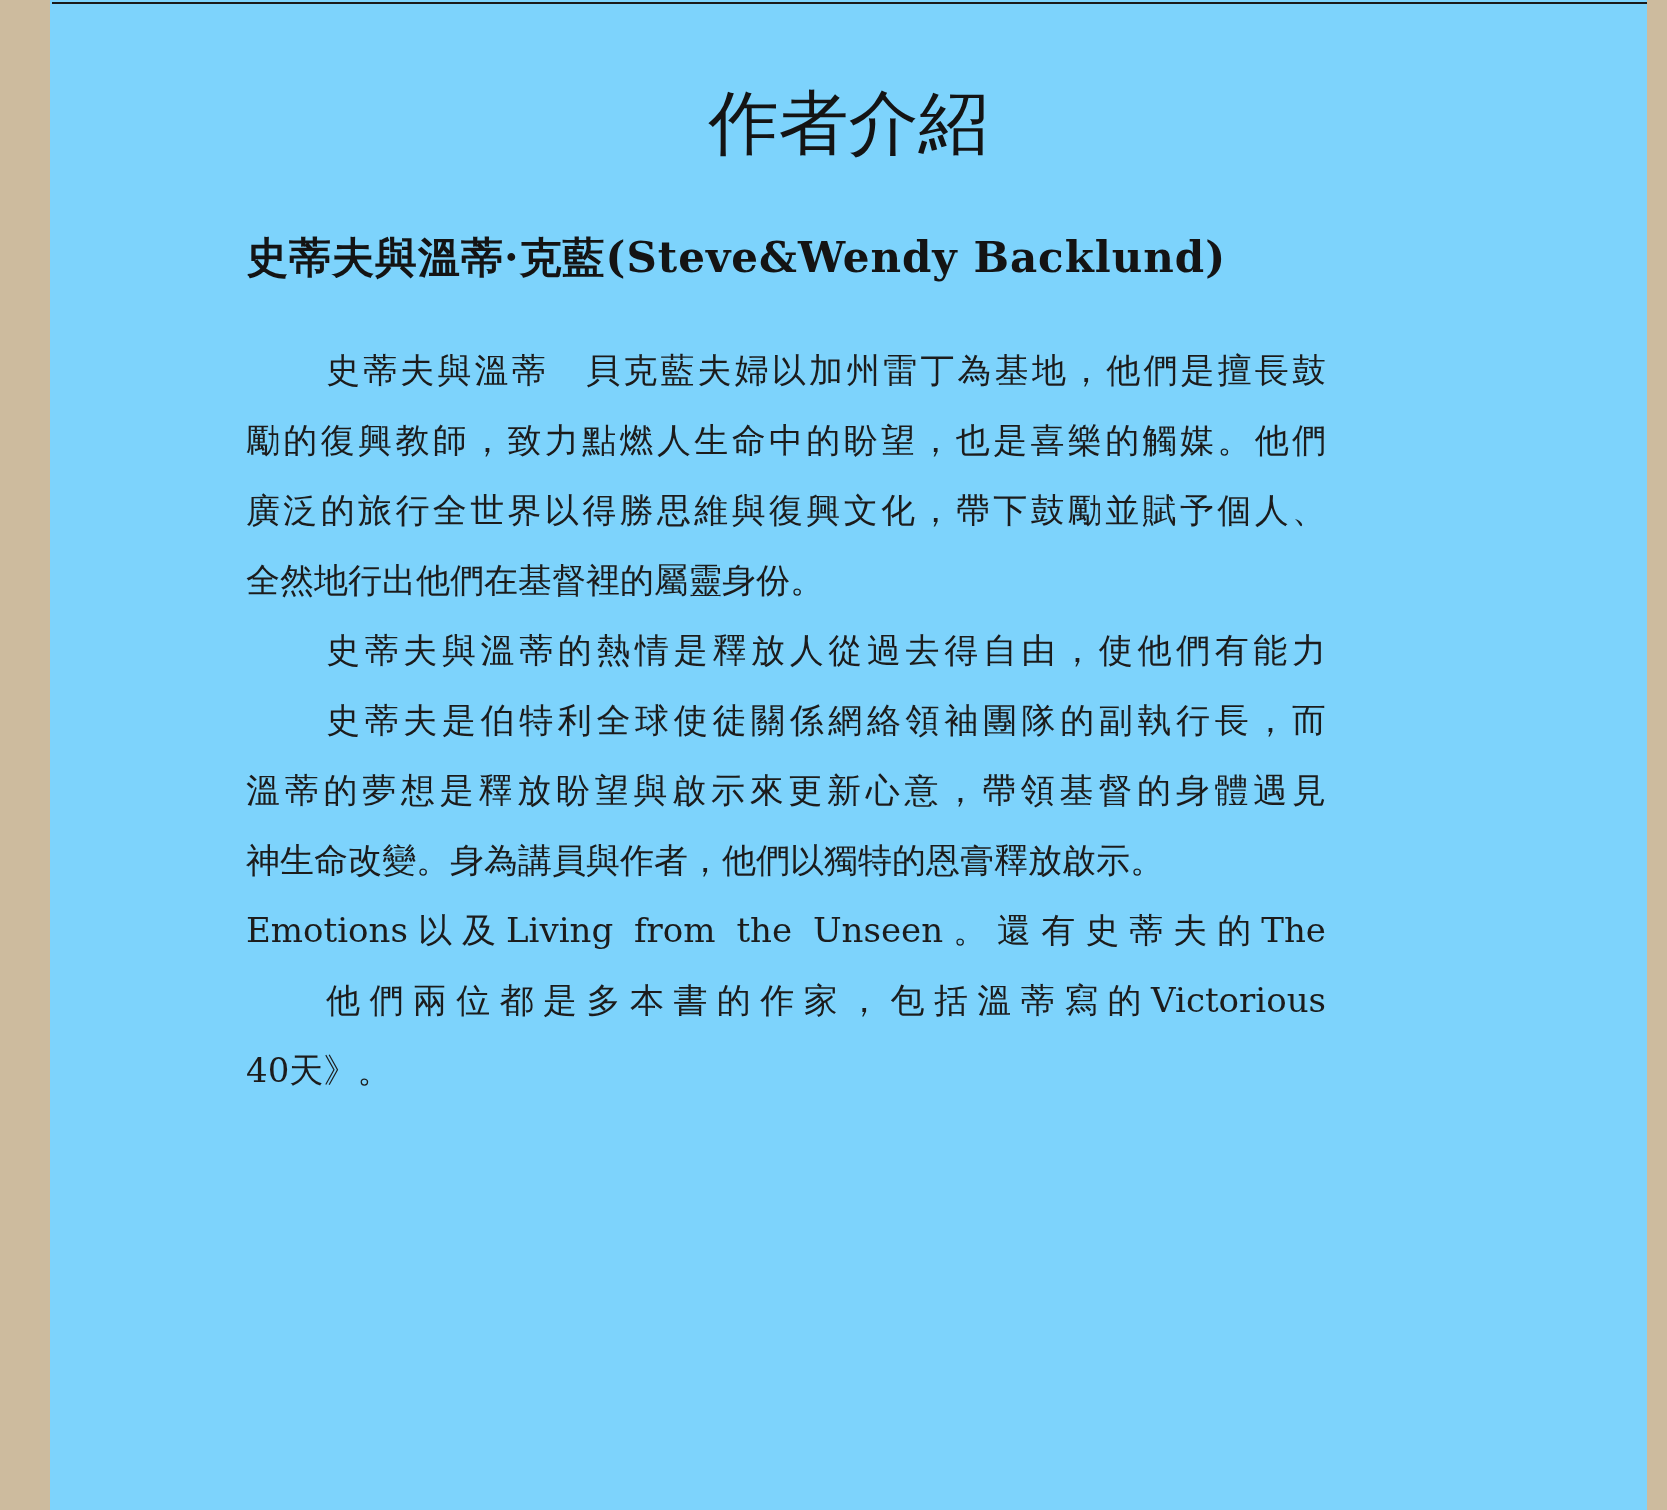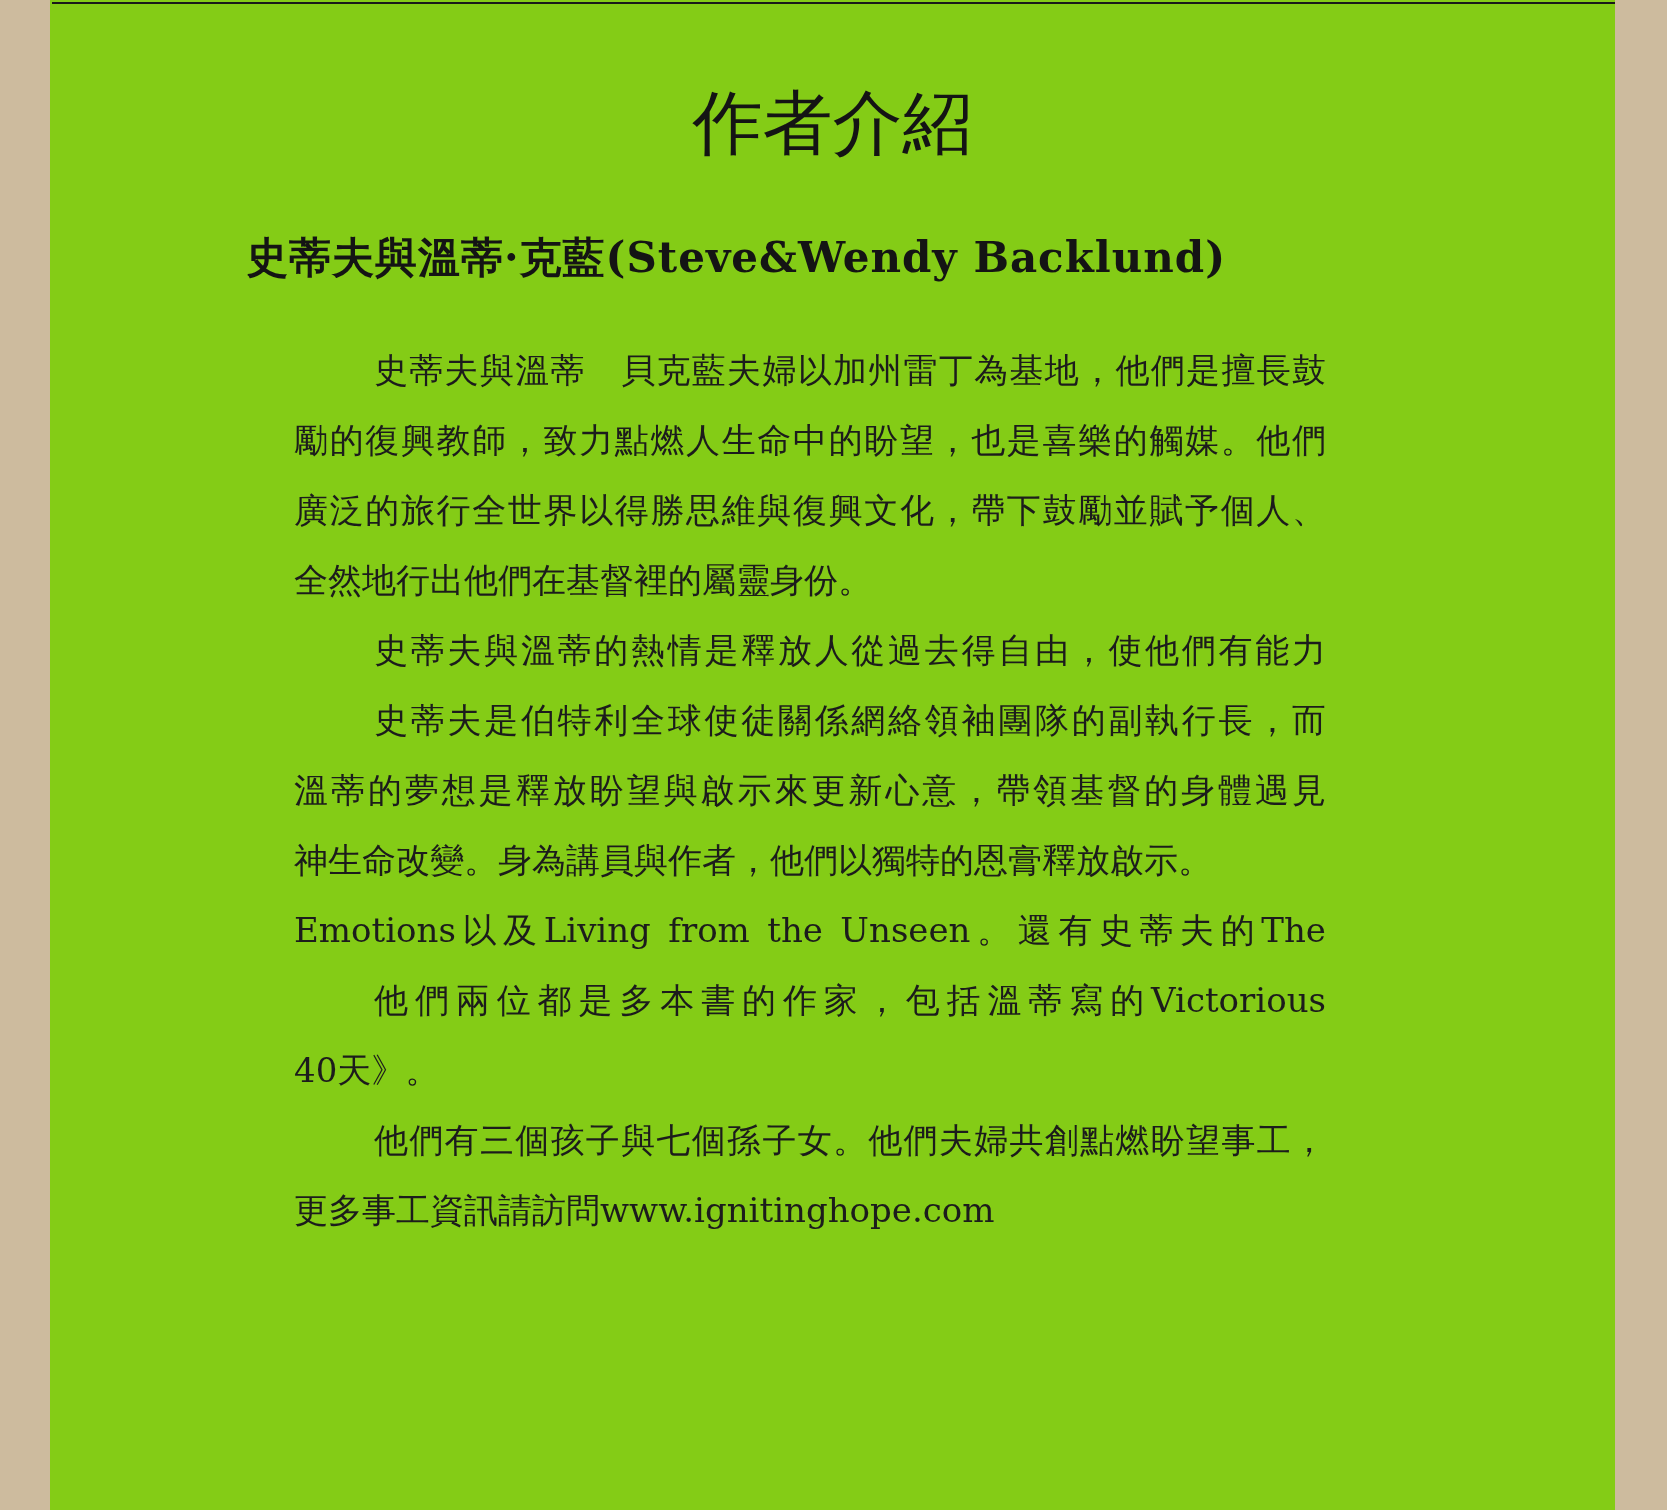--- a/index.html
+++ b/index.html
@@ -12,21 +12,22 @@
       background: #cdbb9e;
       position: relative;
       overflow: hidden;
     }
     .panel {
       position: absolute;
       left: 50px;
       top: 0;
       width: 1565px;
       height: 1510px;
-      background: #84cc16;
+      background: #7dd3fc;
+      padding-left: 32px;
     }
     .top-rule {
       position: absolute;
       left: 2px;
       right: 0;
       top: 2px;
       height: 2px;
       background: #1a1a1a;
     }
     .title {
@@ -64,21 +65,20 @@
       font-size: 34px;
       color: #1c1c1c;
     }
     .line {
       height: 70px;
       line-height: 70px;
       text-align: justify;
       text-align-last: justify;
       white-space: nowrap;
       overflow: visible;
-      margin-left: 48px;
     }
     .line.last {
       text-align-last: left;
     }
     .line.indent {
       padding-left: 80px;
     }
     .para {
       margin: 0;
     }
@@ -111,19 +111,15 @@
       <div class="line">溫蒂的夢想是釋放盼望與啟示來更新心意，帶領基督的身體遇見</div>
       <div class="line last">神生命改變。身為講員與作者，他們以獨特的恩膏釋放啟示。</div>
     </div>
 
     <div class="para">
       <div class="line">Emotions以及Living from the Unseen。還有史蒂夫的The</div>
       <div class="line indent">他們兩位都是多本書的作家，包括溫蒂寫的Victorious</div>
       <div class="line last">40天》。</div>
     </div>
 
-    <div class="para">
-      <div class="line indent">他們有三個孩子與七個孫子女。他們夫婦共創點燃盼望事工，</div>
-      <div class="line last">更多事工資訊請訪問www.ignitinghope.com</div>
-    </div>
 
   </div>
 </div>
 
 </body></html>

